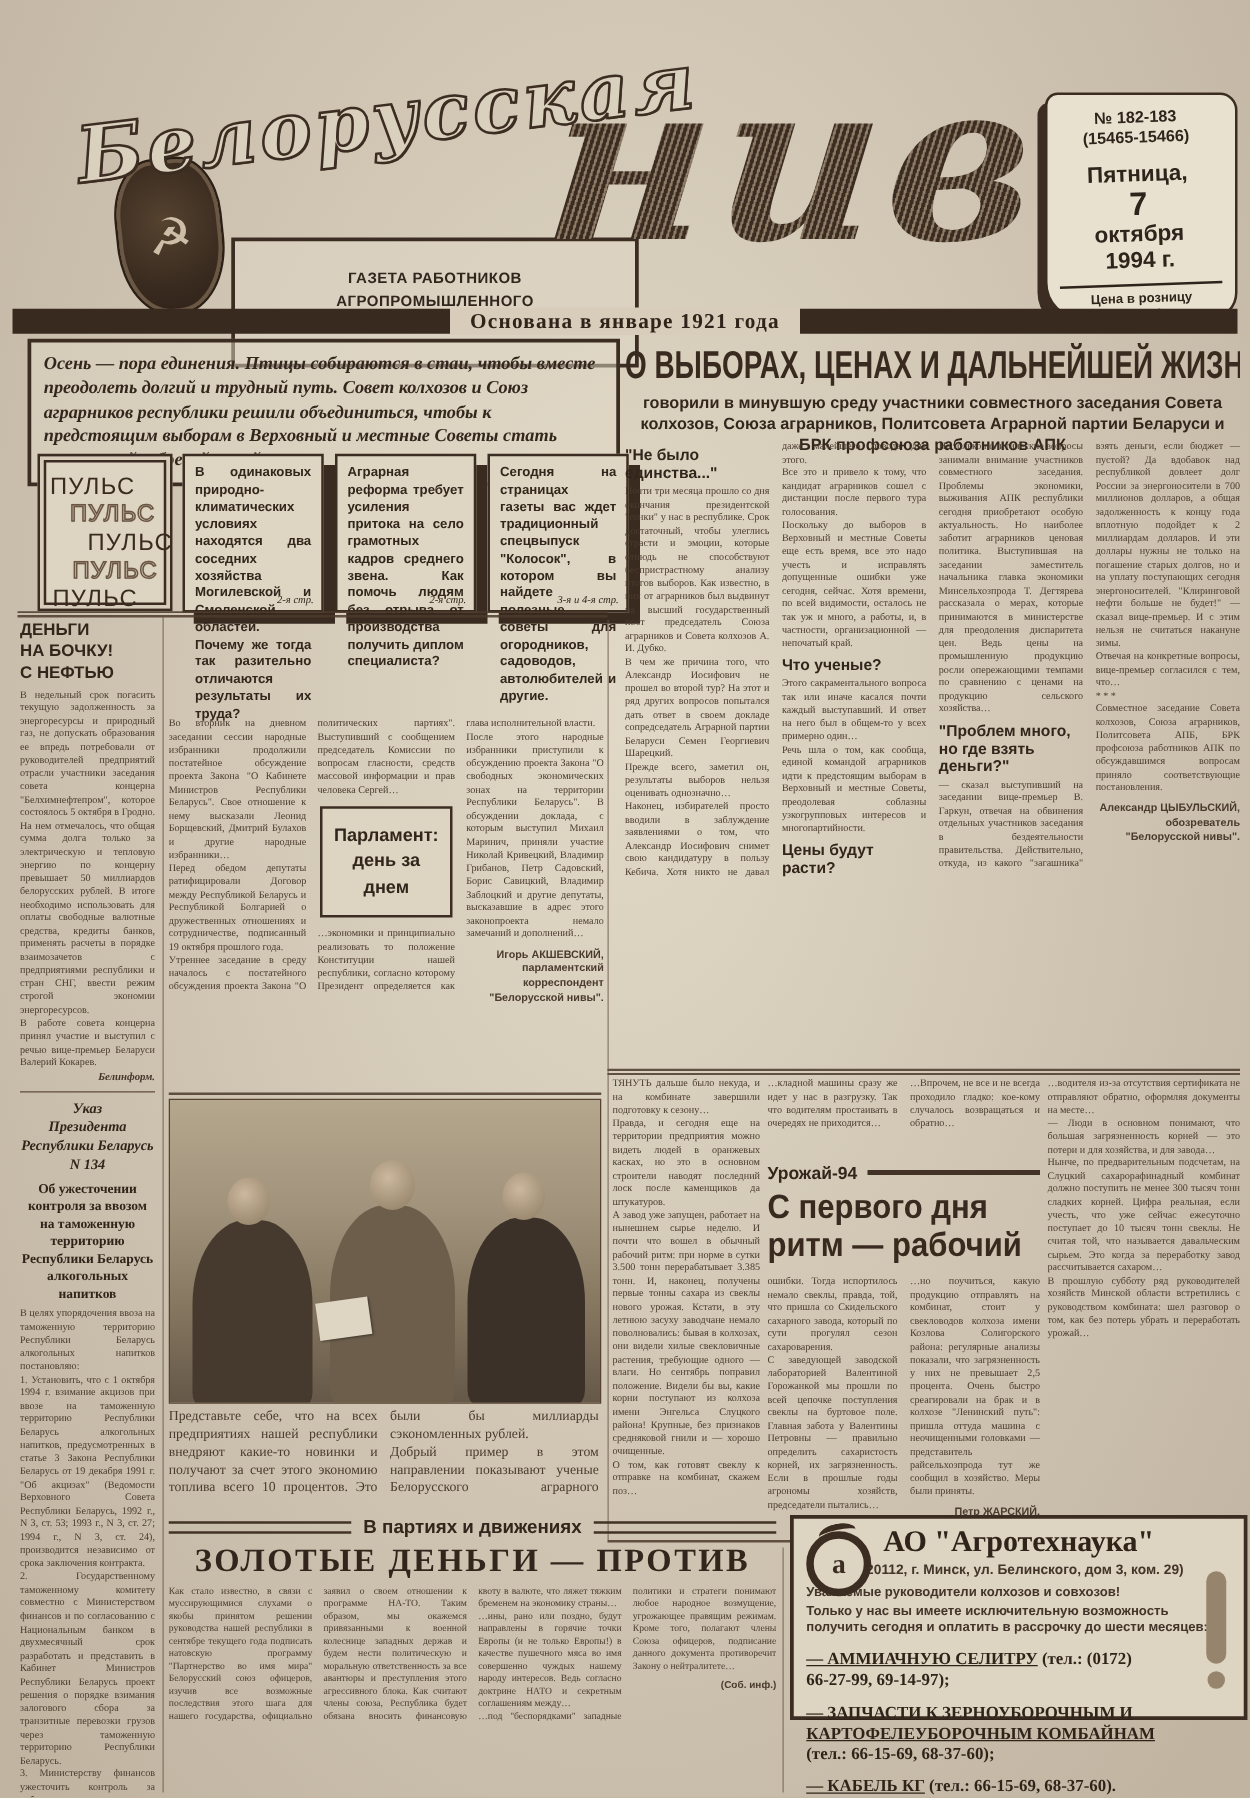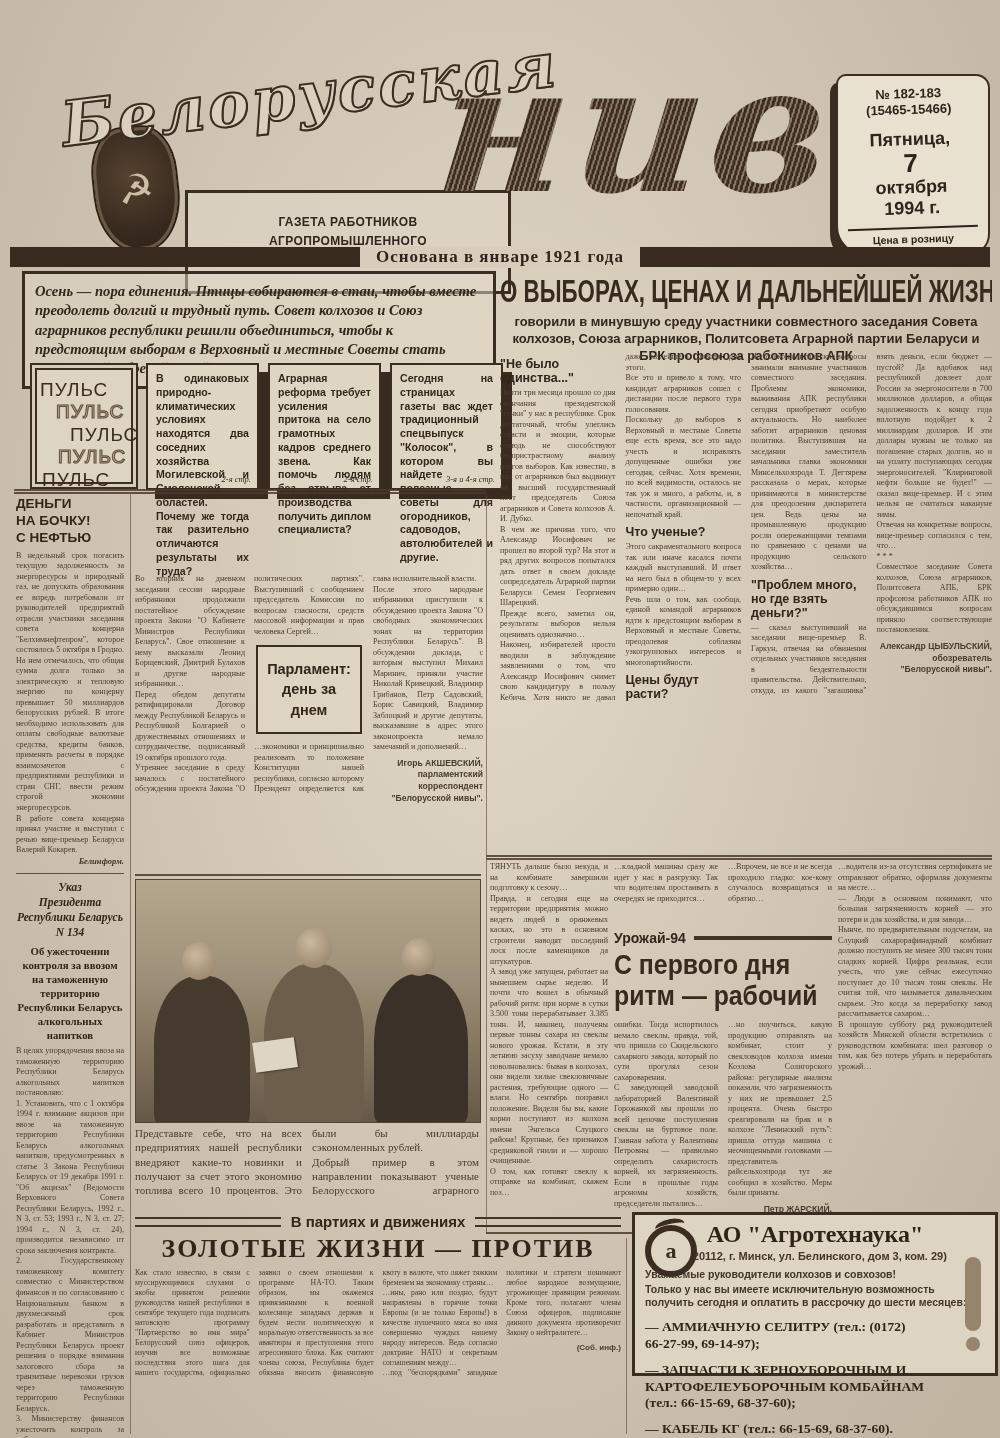--- a/index.html
+++ b/index.html
@@ -90,21 +90,21 @@
   
   .kicker-row{display:flex;align-items:center;gap:8px;}
   .kicker-row .k{font-family:"Liberation Sans",sans-serif;font-weight:bold;font-size:14px;color:#32261c;white-space:nowrap;}
   .kicker-row .bar{flex:1;height:4px;background:#433326;}
   
   .ad{border:3px solid #3c2d22;background:#ddd4c1;padding:6px 10px;}
   .ad-title{font-family:"Liberation Serif",serif;font-weight:bold;font-size:24px;text-align:center;color:#30241a;}
   .ad-addr{font-family:"Liberation Sans",sans-serif;font-weight:bold;font-size:11px;text-align:center;margin-top:2px;}
   .ad-intro{font-family:"Liberation Sans",sans-serif;font-weight:bold;font-size:10.5px;line-height:1.3;margin-top:6px;}
   .ad-item{font-weight:bold;font-size:13.5px;line-height:1.25;margin-top:9px;color:#30241a;}
-  .ad-item .nm{}
+  .ad-item .nm{text-decoration:underline;}
   .excl-bar{position:absolute;background:#96846d;border-radius:10px;}
   .excl-dot{position:absolute;background:#96846d;border-radius:50%;}
   .ad-logo{position:absolute;width:40px;height:40px;border:6px solid #3c2d22;border-radius:50%;
     display:flex;align-items:center;justify-content:center;font-weight:bold;font-size:22px;color:#3c2d22;background:#ddd4c1;}
   .ad-logo::after{content:"";position:absolute;top:-12px;left:4px;width:30px;height:10px;
     border-top:5px solid #3c2d22;border-radius:50%;transform:rotate(-12deg);}
   .emblem{background:radial-gradient(circle at 45% 40%,#55432f 0%,#3a2b20 60%,#2c2016 100%);
     border-radius:38% 38% 46% 46%;box-shadow:0 0 0 2px #2c2016,inset 0 0 0 3px #6a5744;
     display:flex;align-items:center;justify-content:center;color:#cdbfa7;transform:rotate(-6deg);}
 </style>
@@ -271,21 +271,21 @@
 Нынче, по предварительным подсчетам, на Слуцкий сахарорафинадный комбинат должно поступить не менее 300 тысяч тонн сладких корней. Цифра реальная, если учесть, что уже сейчас ежесуточно поступает до 10 тысяч тонн свеклы. Не считая той, что называется давальческим сырьем. Это когда за переработку завод рассчитывается сахаром…
 В прошлую субботу ряд руководителей хозяйств Минской области встретились с руководством комбината: шел разговор о том, как без потерь убрать и переработать урожай…</div>
   <div class="hrule" style="left:486px;top:1232px;width:506px;"></div>
 
   <div class="abs banner" style="left:135px;top:1213px;width:486px;">
     <span class="banner-line"></span>
     <span class="txt">В партиях и движениях</span>
     <span class="banner-line"></span>
   </div>
   <div class="abs" style="left:135px;top:1234px;width:486px;text-align:center;">
-    <span style="font-family:'Liberation Serif',serif;font-weight:bold;font-size:26px;letter-spacing:2px;color:#32261c;white-space:nowrap;">ЗОЛОТЫЕ ЖИЗНИ — ПРОТИВ</span>
+    <span style="font-family:'Liberation Serif',serif;font-weight:bold;font-size:26px;letter-spacing:2px;color:#32261c;white-space:nowrap;">ЗОЛОТЫЕ ДЕНЬГИ — ПРОТИВ</span>
   </div>
   <div class="abs cols" style="left:135px;top:1268px;width:486px;height:160px;column-count:4;column-gap:9px;font-size:7.7px;overflow:hidden;">
     <div class="bt">Как стало известно, в связи с муссирующимися слухами о якобы принятом решении руководства нашей республики в сентябре текущего года подписать натовскую программу "Партнерство во имя мира" Белорусский союз офицеров, изучив все возможные последствия этого шага для нашего государства, официально заявил о своем отношении к программе НА-ТО. Таким образом, мы окажемся привязанными к военной колеснице западных держав и будем нести политическую и моральную ответственность за все авантюры и преступления этого агрессивного блока. Как считают члены союза, Республика будет обязана вносить финансовую квоту в валюте, что ляжет тяжким бременем на экономику страны…
 …ины, рано или поздно, будут направлены в горячие точки Европы (и не только Европы!) в качестве пушечного мяса во имя совершенно чуждых нашему народу интересов. Ведь согласно доктрине НАТО и секретным соглашениям между…
 …под "беспорядками" западные политики и стратеги понимают любое народное возмущение, угрожающее правящим режимам. Кроме того, полагают члены Союза офицеров, подписание данного документа противоречит Закону о нейтралитете…</div>
     <div class="byline" style="font-size:8px;">(Соб. инф.)</div>
   </div>
   <div class="vrule" style="left:626px;top:1238px;height:196px;"></div>
 
   <div class="abs ad" style="left:632px;top:1212px;width:340px;height:146px;">

